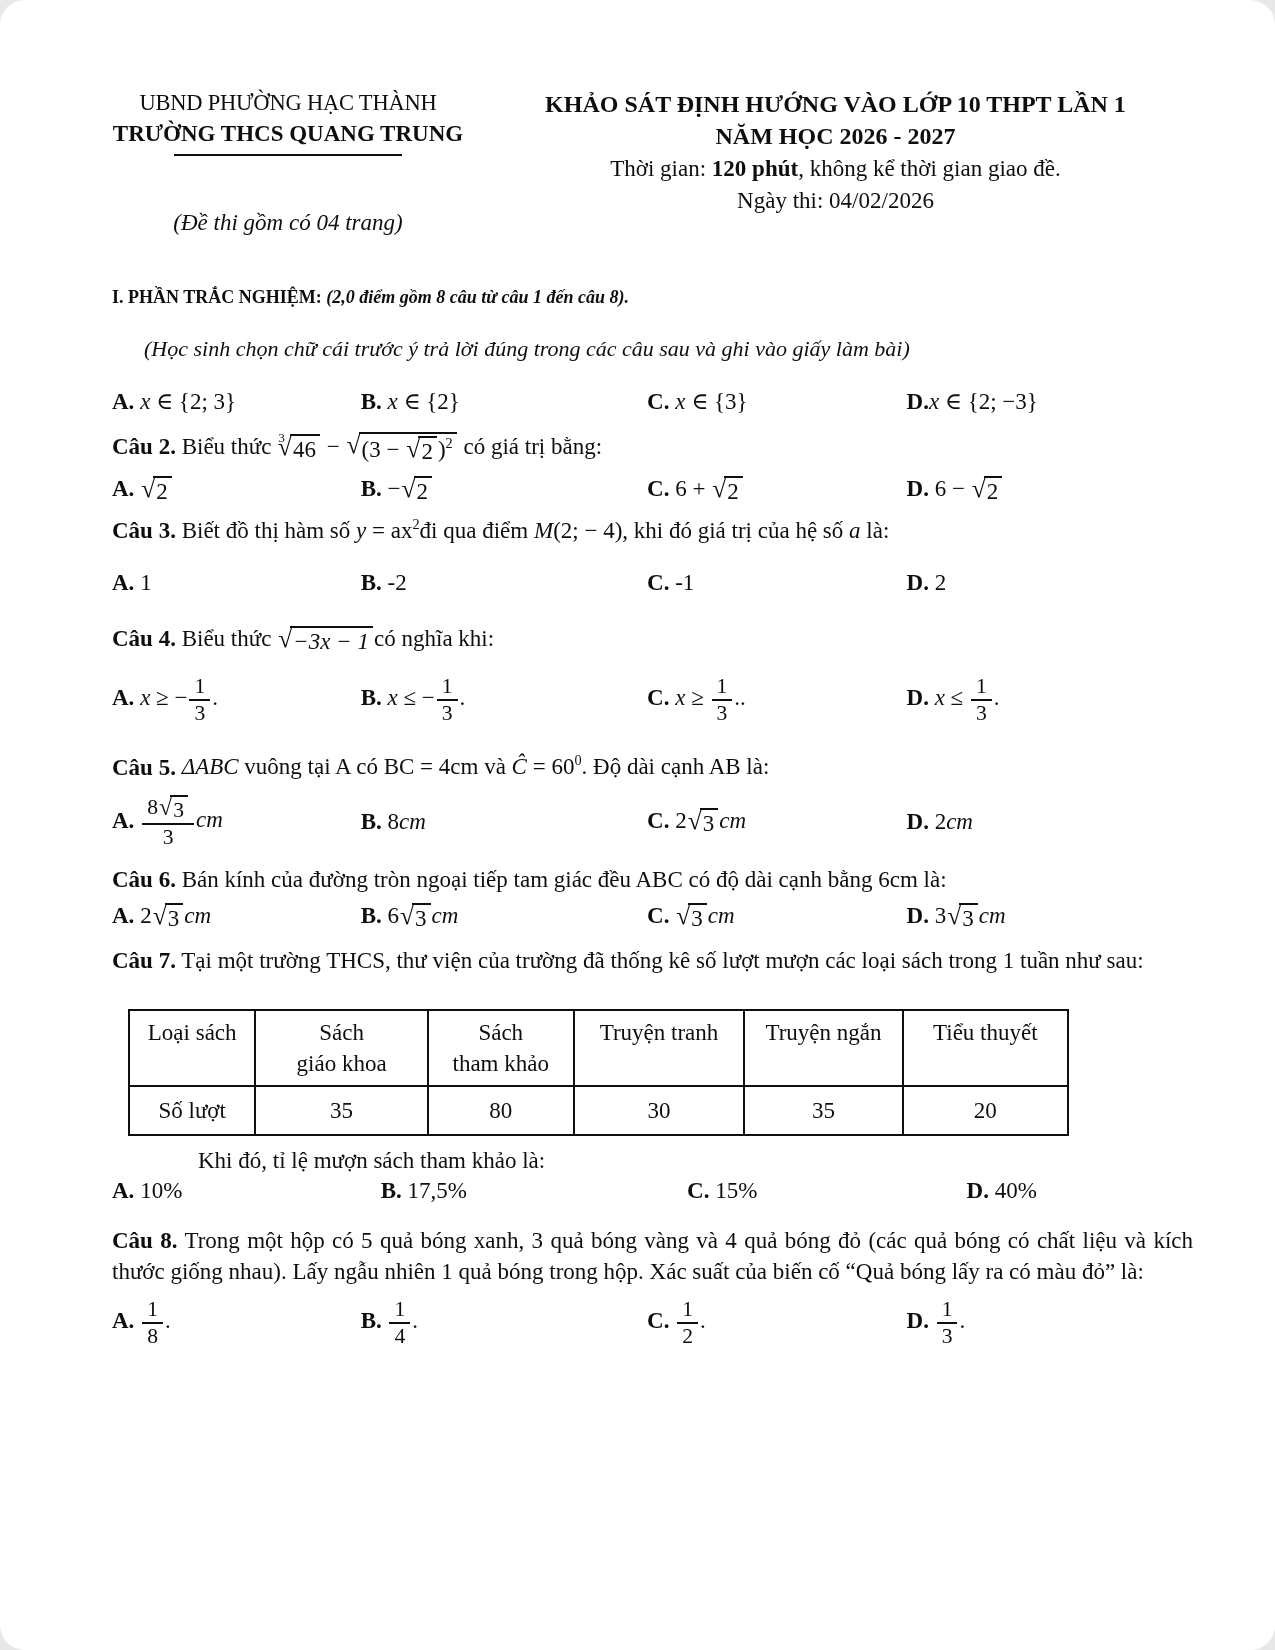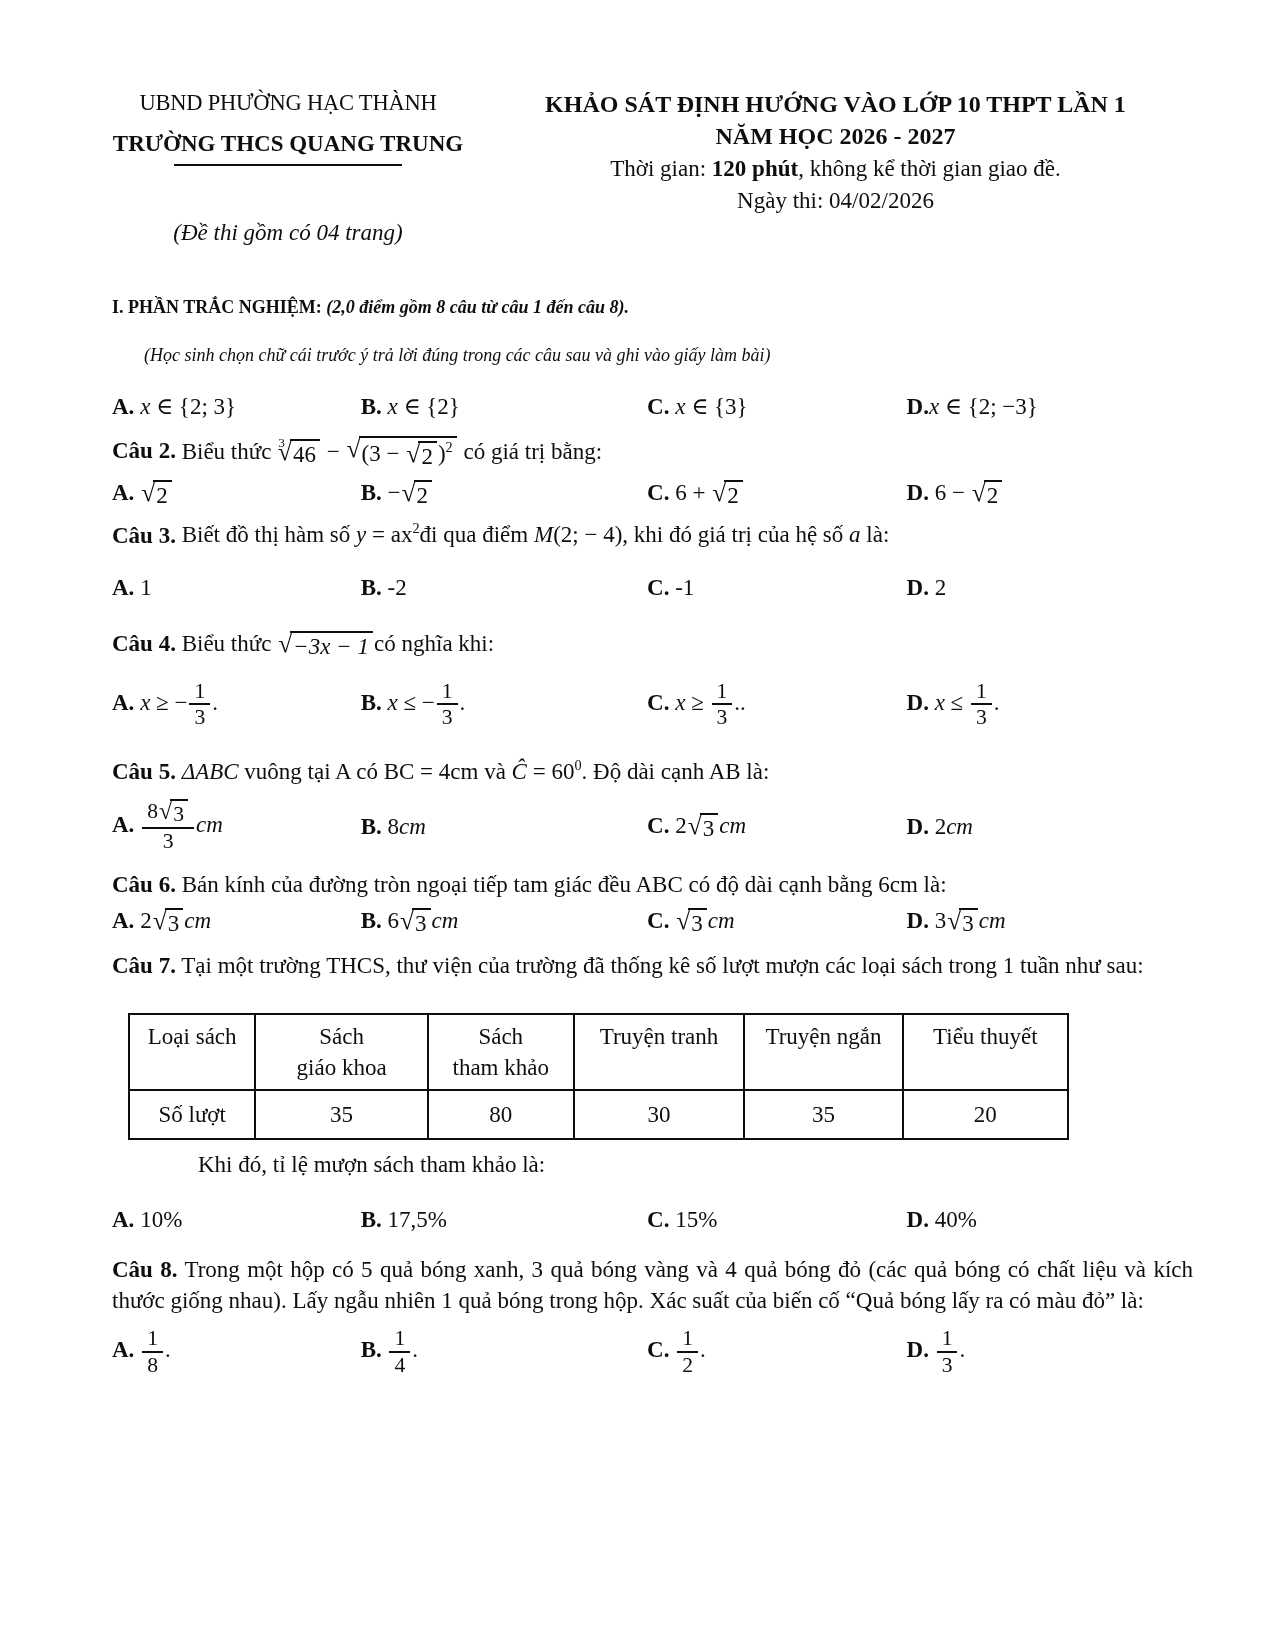--- a/index.html
+++ b/index.html
@@ -1,37 +1,37 @@
 <!DOCTYPE html>
 <html><head>
 <meta charset="utf-8">
 <style>
   html,body{margin:0;padding:0;background:#e8e8e8;}
   .page{
     width:1275px;height:1650px;background:#ffffff;color:#0e0e0e;
     box-sizing:border-box;padding:88px 82px 40px 112px;
     font-family:"Liberation Serif","DejaVu Serif",serif;
-    font-size:23px;line-height:1.32;overflow:hidden;margin:0 auto;
+    font-size:23px;line-height:1.32;overflow:hidden;margin:0 auto;border-radius:25px;
   }
   b{font-weight:bold;}
   .it{font-style:italic;}
   
   .hdr{display:flex;}
   .hdr-left{flex:0 0 352px;text-align:center;}
   .hl1{font-size:22.5px;letter-spacing:-0.2px;}
-  .hl2{font-size:23px;font-weight:bold;margin-top:11px;}
+  .hl2{font-size:23px;font-weight:bold;margin-top:1px;}
   .hl-rule{width:228px;border-top:2.2px solid #0e0e0e;margin:5px auto 0;}
   .hl-note{font-style:italic;font-size:23px;margin-top:52px;}
   .hdr-right{flex:1;text-align:center;padding-left:14px;}
   .ht1{font-weight:bold;font-size:24px;line-height:1.35;}
   .ht2{font-weight:bold;font-size:23.5px;line-height:1.4;}
   .ht3{font-size:23px;line-height:1.4;}
   
   .sec-head{margin-top:48px;font-size:18px;}
-  .instruction{margin-top:24px;margin-left:32px;font-size:18px;}
+  .instruction{margin-top:24px;margin-left:32px;font-size:22px;}
   
   .q{margin-top:20px;}
   .stem{margin:0;text-align:justify;}
   .opts{display:grid;grid-template-columns:23% 26.5% 24% 26.5%;margin-top:10px;align-items:center;}
   .opt{white-space:nowrap;}
   
   .frac{display:inline-flex;flex-direction:column;vertical-align:middle;text-align:center;line-height:1.15;font-size:0.94em;padding:0 2px;}
   .fnum{border-bottom:2px solid #0e0e0e;padding:0 5px;}
   .fden{padding:0 5px;}
   .sqrt{display:inline-flex;align-items:flex-start;vertical-align:middle;position:relative;margin:0 1px;}
@@ -214,21 +214,21 @@
           <td>35</td>
           <td>80</td>
           <td>30</td>
           <td>35</td>
           <td>20</td>
         </tr>
       </tbody>
         </table>
     </div>
     <div class="q7-note">Khi đó, tỉ lệ mượn sách tham khảo là:</div>
-    <div class="opts" style="margin-top:24px;">
+    <div class="opts" style="margin-top:0;gap:20px;">
       <span class="opt"><b>A.</b><span> 10%</span></span>
       <span class="opt"><b>B.</b><span> 17,5%</span></span>
       <span class="opt"><b>C.</b><span> 15%</span></span>
       <span class="opt"><b>D.</b><span> 40%</span></span>
     </div>
   </div>
 
   <div class="q" style="margin-top:20px;">
     <p class="stem"><b>Câu 8.</b><span> Trong một hộp có 5 quả bóng xanh, 3 quả bóng vàng và 4 quả bóng đỏ (các quả bóng có chất liệu và kích thước giống nhau). Lấy ngẫu nhiên 1 quả bóng trong hộp. Xác suất của biến cố “Quả bóng lấy ra có màu đỏ” là:</span></p>
     <div class="opts tall" style="margin-top:10px;">

